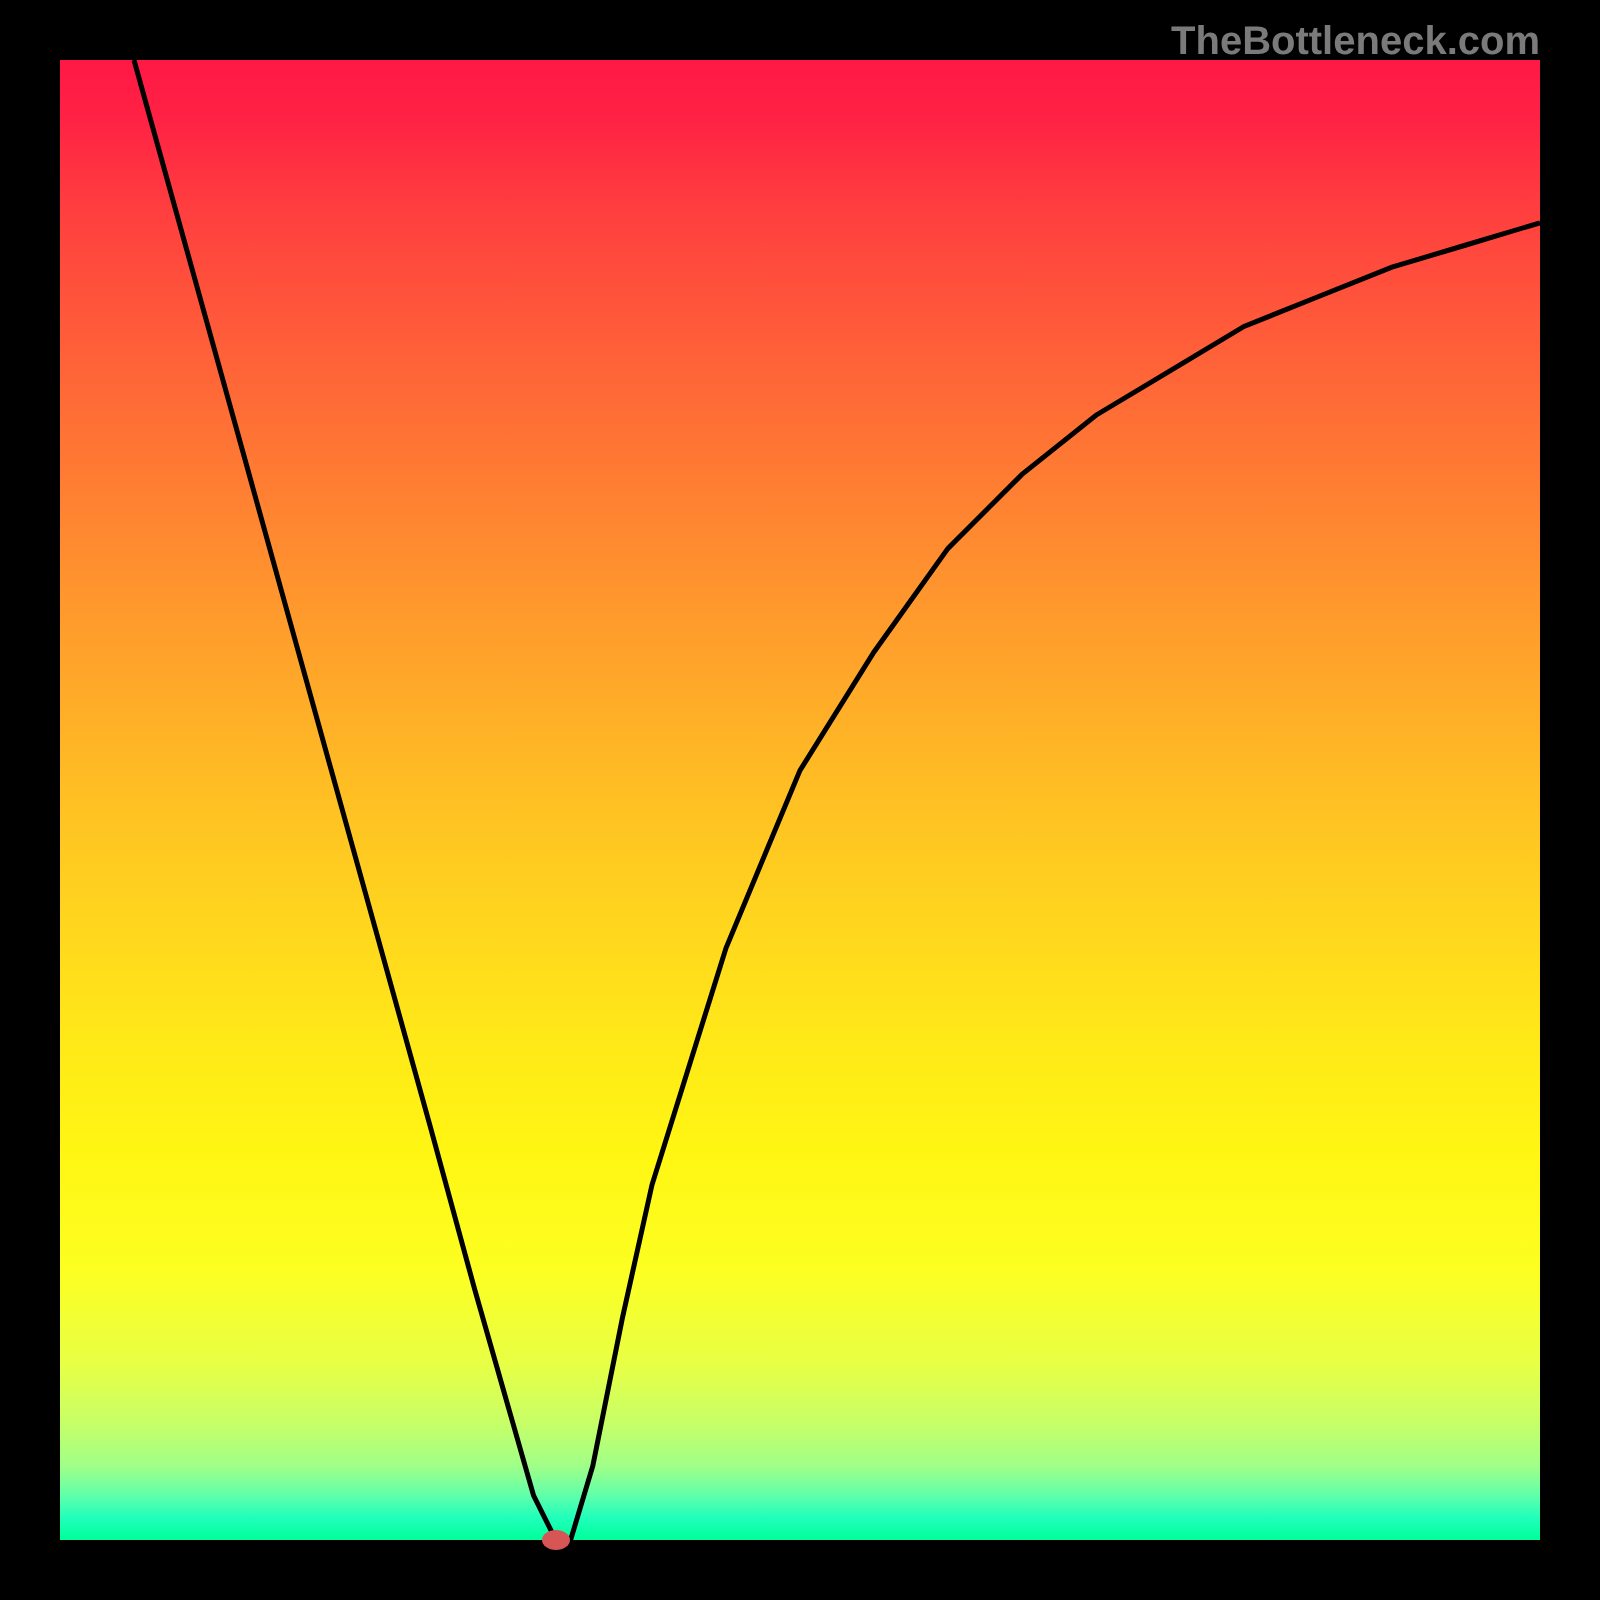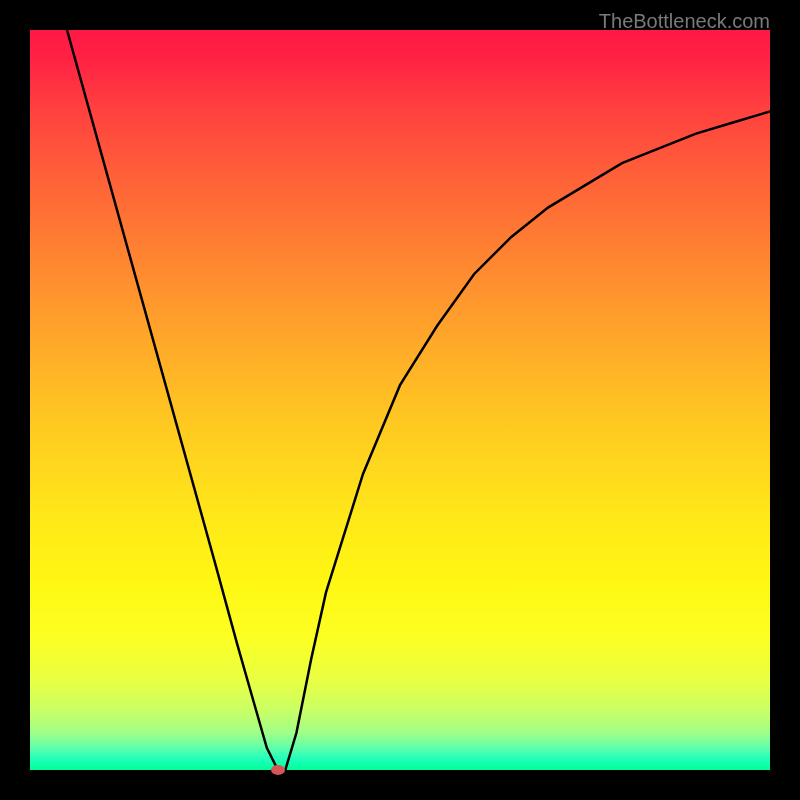--- a/index.html
+++ b/index.html
@@ -13,21 +13,21 @@
       background: #000;
       position: relative;
       font-family: Arial, sans-serif;
     }
     .watermark {
       position: absolute;
       top: 10px;
       right: 30px;
       color: #7a7a7a;
       font-size: 20px;
-      font-weight: 400;
+      font-weight: 700;
       z-index: 10;
     }
     .chart-container {
       position: absolute;
       top: 30px;
       left: 30px;
       width: 740px;
       height: 740px;
       background: linear-gradient(to bottom,
         #ff1845 0%,

